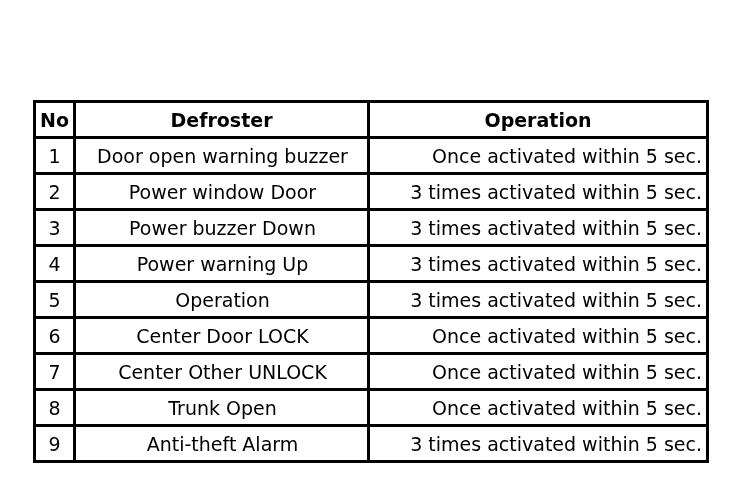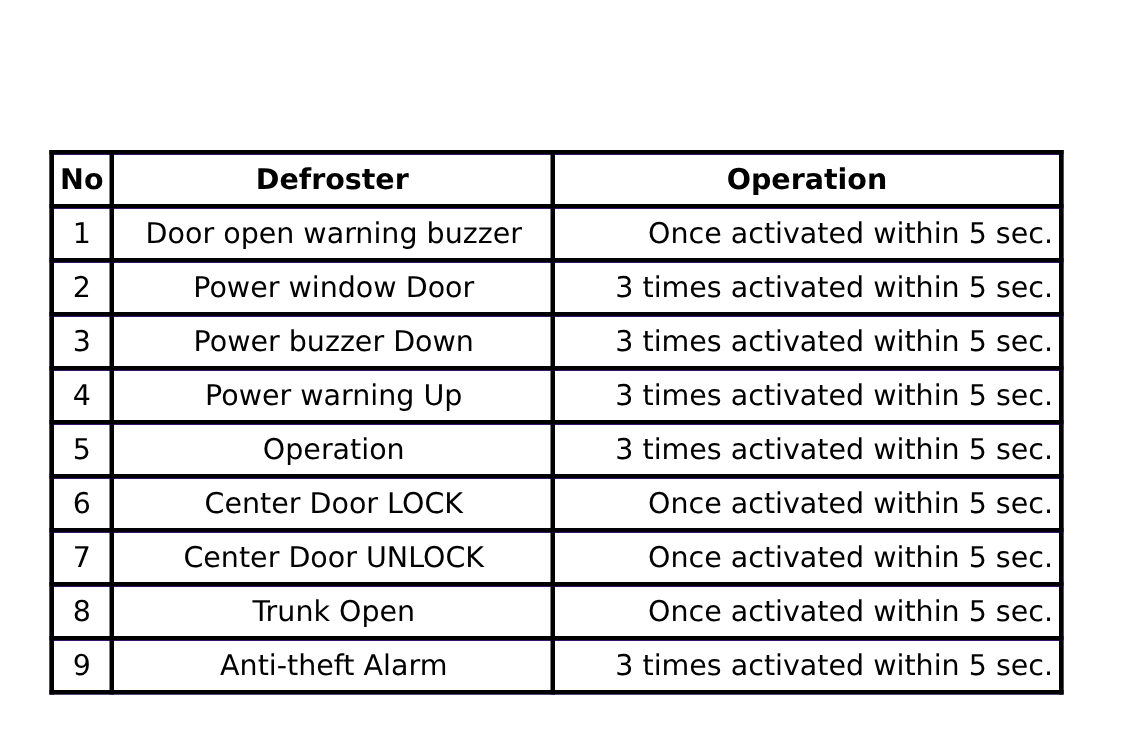--- a/index.html
+++ b/index.html
@@ -128,21 +128,21 @@
             <td class="cell-actuator">Operation</td>
             <td class="cell-operation">3 times activated within 5 sec.</td>
           </tr>
           <tr>
             <td class="cell-no">6</td>
             <td class="cell-actuator">Center Door LOCK</td>
             <td class="cell-operation">Once activated within 5 sec.</td>
           </tr>
           <tr>
             <td class="cell-no">7</td>
-            <td class="cell-actuator">Center Door UNLOCK</td>
+            <td class="cell-actuator">Center Other UNLOCK</td>
             <td class="cell-operation">Once activated within 5 sec.</td>
           </tr>
           <tr>
             <td class="cell-no">8</td>
             <td class="cell-actuator">Trunk Open</td>
             <td class="cell-operation">Once activated within 5 sec.</td>
           </tr>
           <tr>
             <td class="cell-no">9</td>
             <td class="cell-actuator">Anti-theft Alarm</td>

